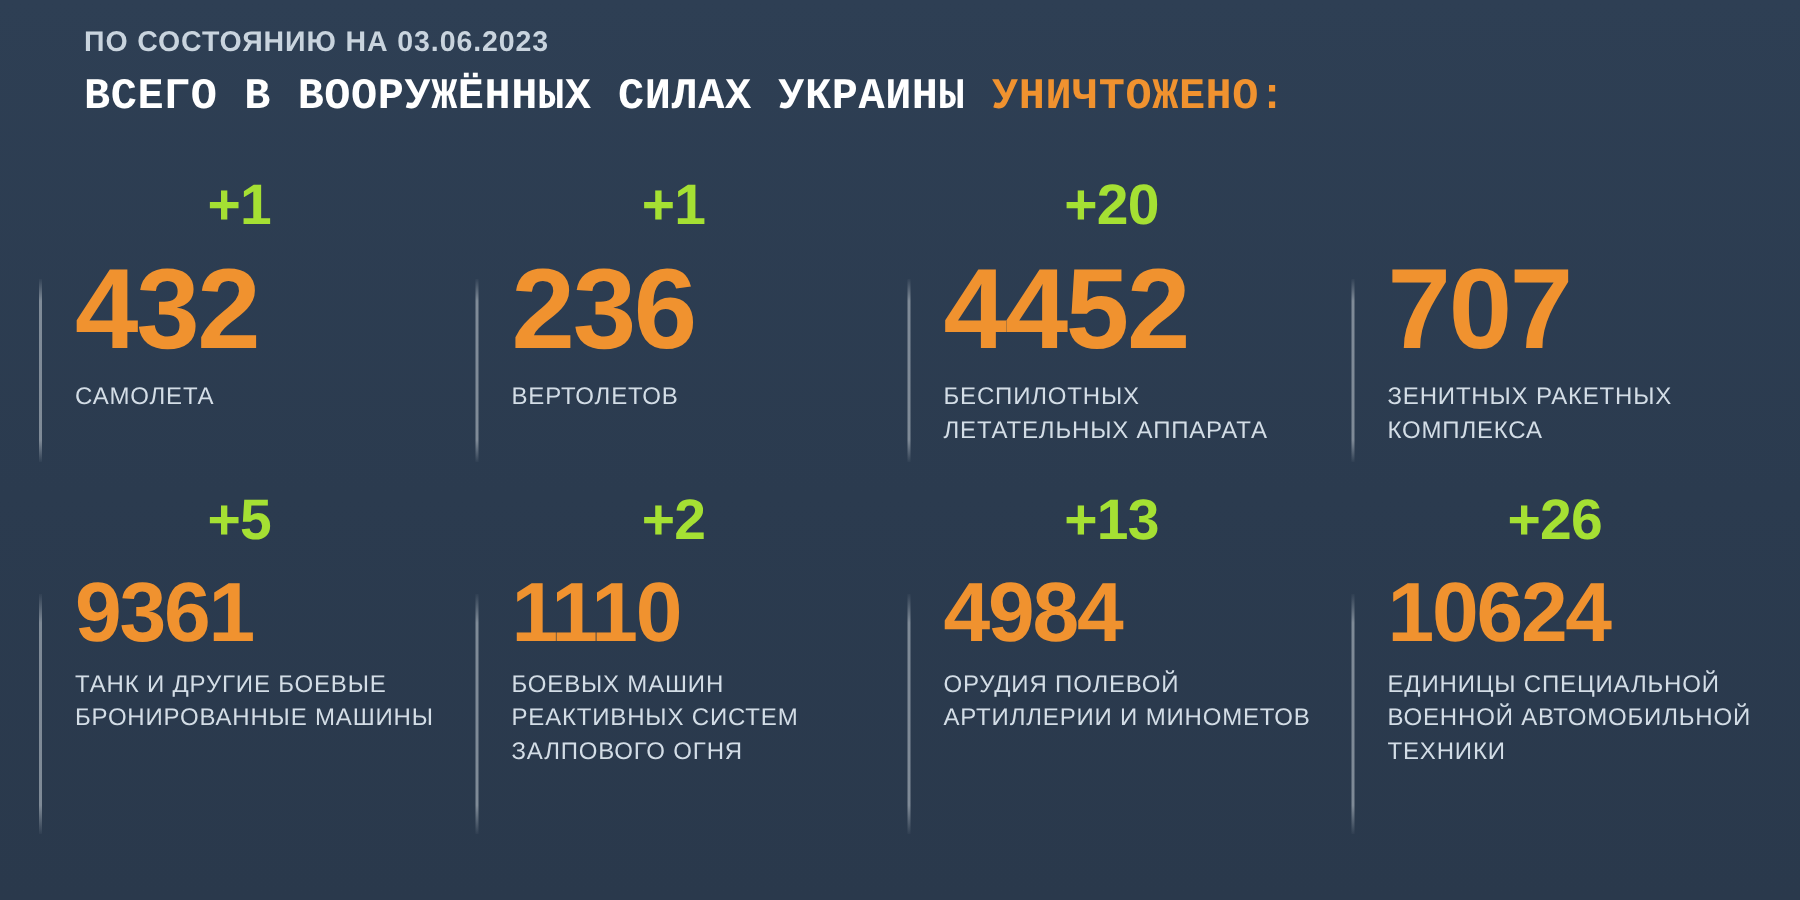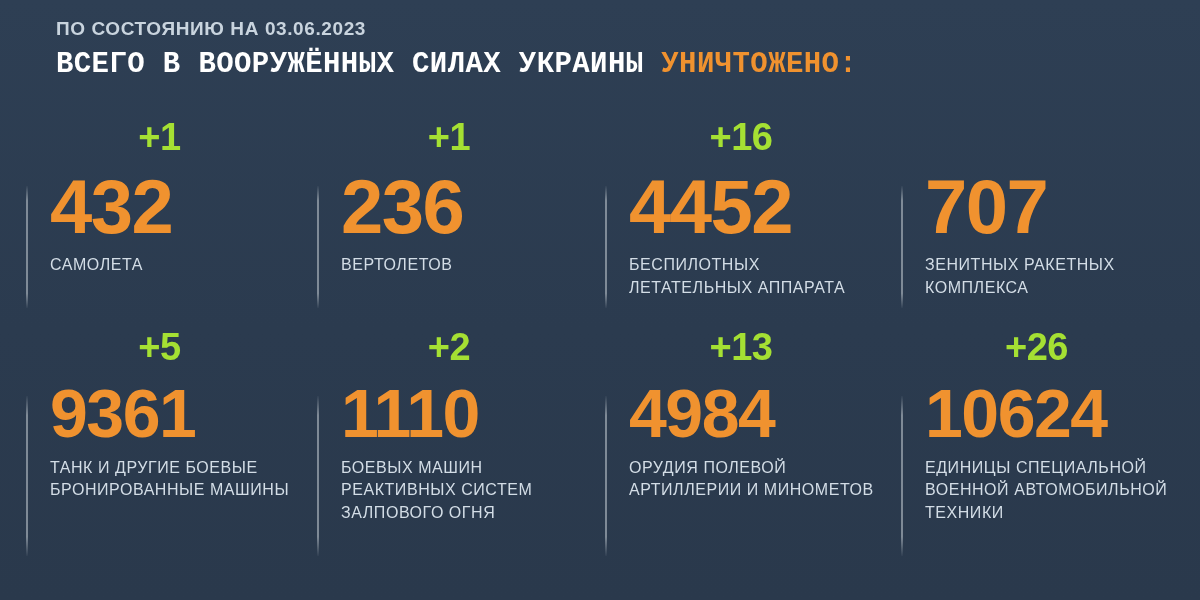--- a/index.html
+++ b/index.html
@@ -98,21 +98,21 @@
   .value {
     color: #f0922f;
     font-size: 76px;
     font-weight: 700;
     line-height: 0.92;
     letter-spacing: -1.5px;
     margin-top: 8px;
     margin-bottom: 12px;
     white-space: nowrap;
   }
-  .row-2 .value { font-size: 68px; }
+  .row-2 .value { font-size: 56px; }
 
   .label {
     color: #d3dde6;
     font-size: 16px;
     font-weight: 400;
     letter-spacing: 0.55px;
     line-height: 1.42;
     text-transform: uppercase;
   }
   .label div { white-space: nowrap; }
@@ -147,21 +147,21 @@
         <div class="divider"></div>
         <div class="badge">+1</div>
         <div class="value">236</div>
         <div class="label">
           <div>ВЕРТОЛЕТОВ</div>
         </div>
       </div>
 
       <div class="cell col-2">
         <div class="divider"></div>
-        <div class="badge">+16</div>
+        <div class="badge">+20</div>
         <div class="value">4452</div>
         <div class="label">
           <div>БЕСПИЛОТНЫХ</div>
           <div>ЛЕТАТЕЛЬНЫХ АППАРАТА</div>
         </div>
       </div>
 
       <div class="cell col-3">
         <div class="divider"></div>
         <div class="badge empty"></div>

